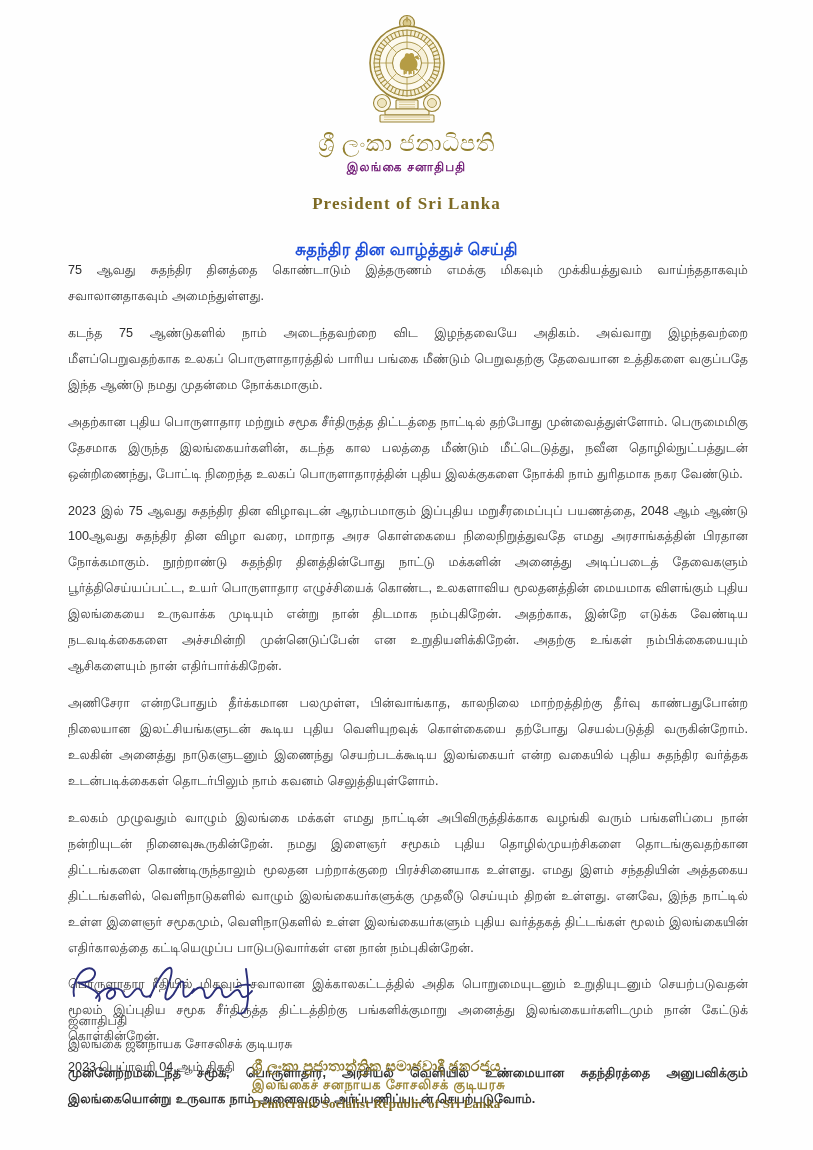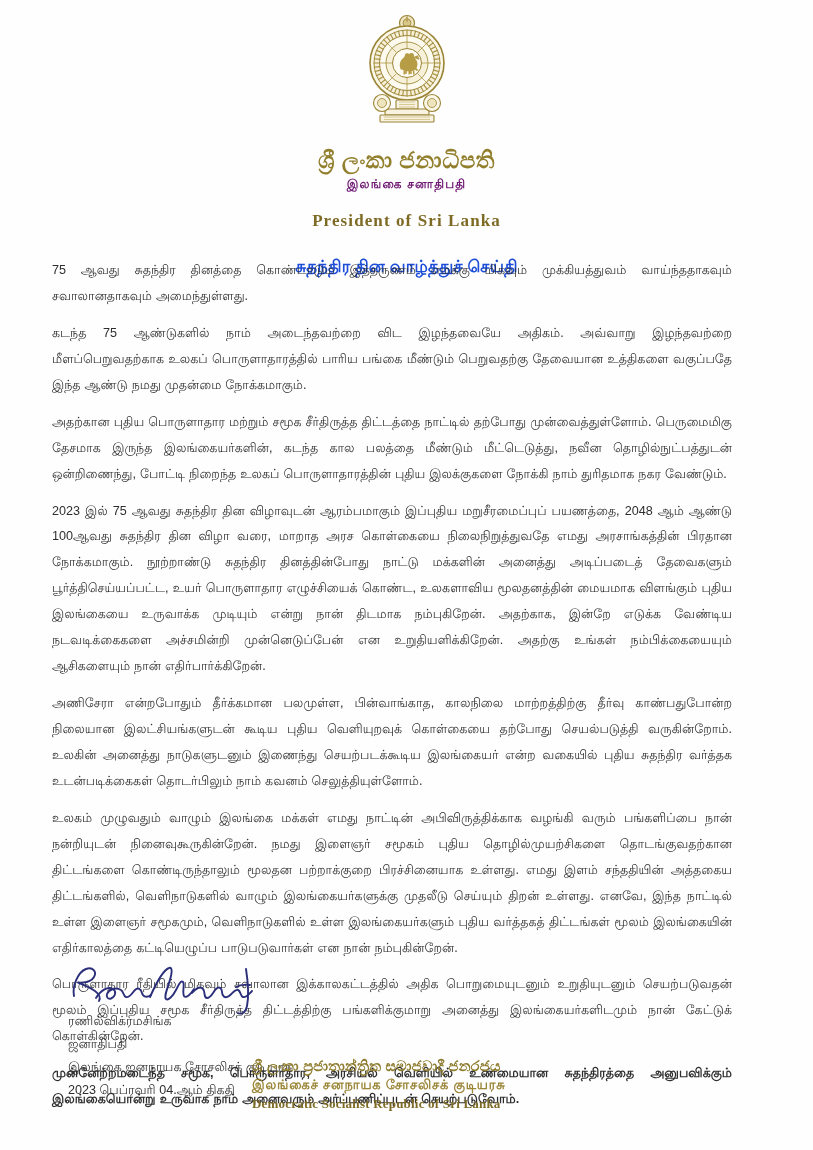--- a/index.html
+++ b/index.html
@@ -38,23 +38,23 @@
   .emblem-wrap svg { display: block; }
 
   .lh-line {
     display: block;
     text-align: center;
     color: #9a8436;
     line-height: 1.18;
   }
   .lh-sinhala {
     font-size: 23px;
-    font-weight: 700;
+    font-weight: 400;
     letter-spacing: 0.5px;
-    margin-top: 17px;
+    margin-top: 0;
     color: #93802f;
   }
   .lh-tamil {
     font-size: 12px;
     font-weight: 700;
     letter-spacing: 1.2px;
     margin-top: 3px;
     color: #701a75;
   }
   .lh-english {
@@ -72,21 +72,21 @@
     font-size: 16.5px;
     font-weight: 700;
     color: #1d4ed8;
     margin: 26px 0 16px 0;
     letter-spacing: 0.2px;
   }
 
   
   .body-area {
     position: absolute;
-    left: 52px;
+    left: 68px;
     top: 258px;
     width: 680px;
   }
   .para {
     text-align: justify;
     text-justify: inter-word;
     font-size: 12.6px;
     line-height: 2.06;
     color: #2e2e2e;
     margin: 0 0 11px 0;
@@ -309,23 +309,20 @@
           <path d="M124 31 C128 26 132 24 135 27 C138 30 135 36 139 36
                    C143 36 145 30 148 27 C151 24 154 26 154 30 C154 34 157 37 161 34
                    C165 31 167 27 170 28 C173 29 172 34 175 35 C178 36 181 32 184 29"></path>
 
           <path d="M178 7 C180 20 181 34 179 44 C178 50 174 53 170 51"></path>
           <path d="M168 25 C172 23 177 22 182 23"></path>
         </g>
       </svg>
     </div>
 
-    <div class="sign-line">
-      <span class="sign-name">ரணில்விக்ரமசிங்க</span>
-    </div>
     <div class="sign-line">ஜனாதிபதி</div>
     <div class="sign-line">இலங்கை ஜனநாயக சோசலிசக் குடியரசு</div>
     <div class="sign-line">2023 பெப்ரவரி 04.ஆம் திகதி</div>
   </div>
 
   <div class="footer-seal">
     <div class="fs-sinhala">ශ්‍රී ලංකා ප්‍රජාතාන්ත්‍රික සමාජවාදී ජනරජය</div>
     <div class="fs-tamil">இலங்கைச் சனநாயக சோசலிசக் குடியரசு</div>
     <div class="fs-english">Democratic Socialist Republic of Sri Lanka</div>
   </div>

